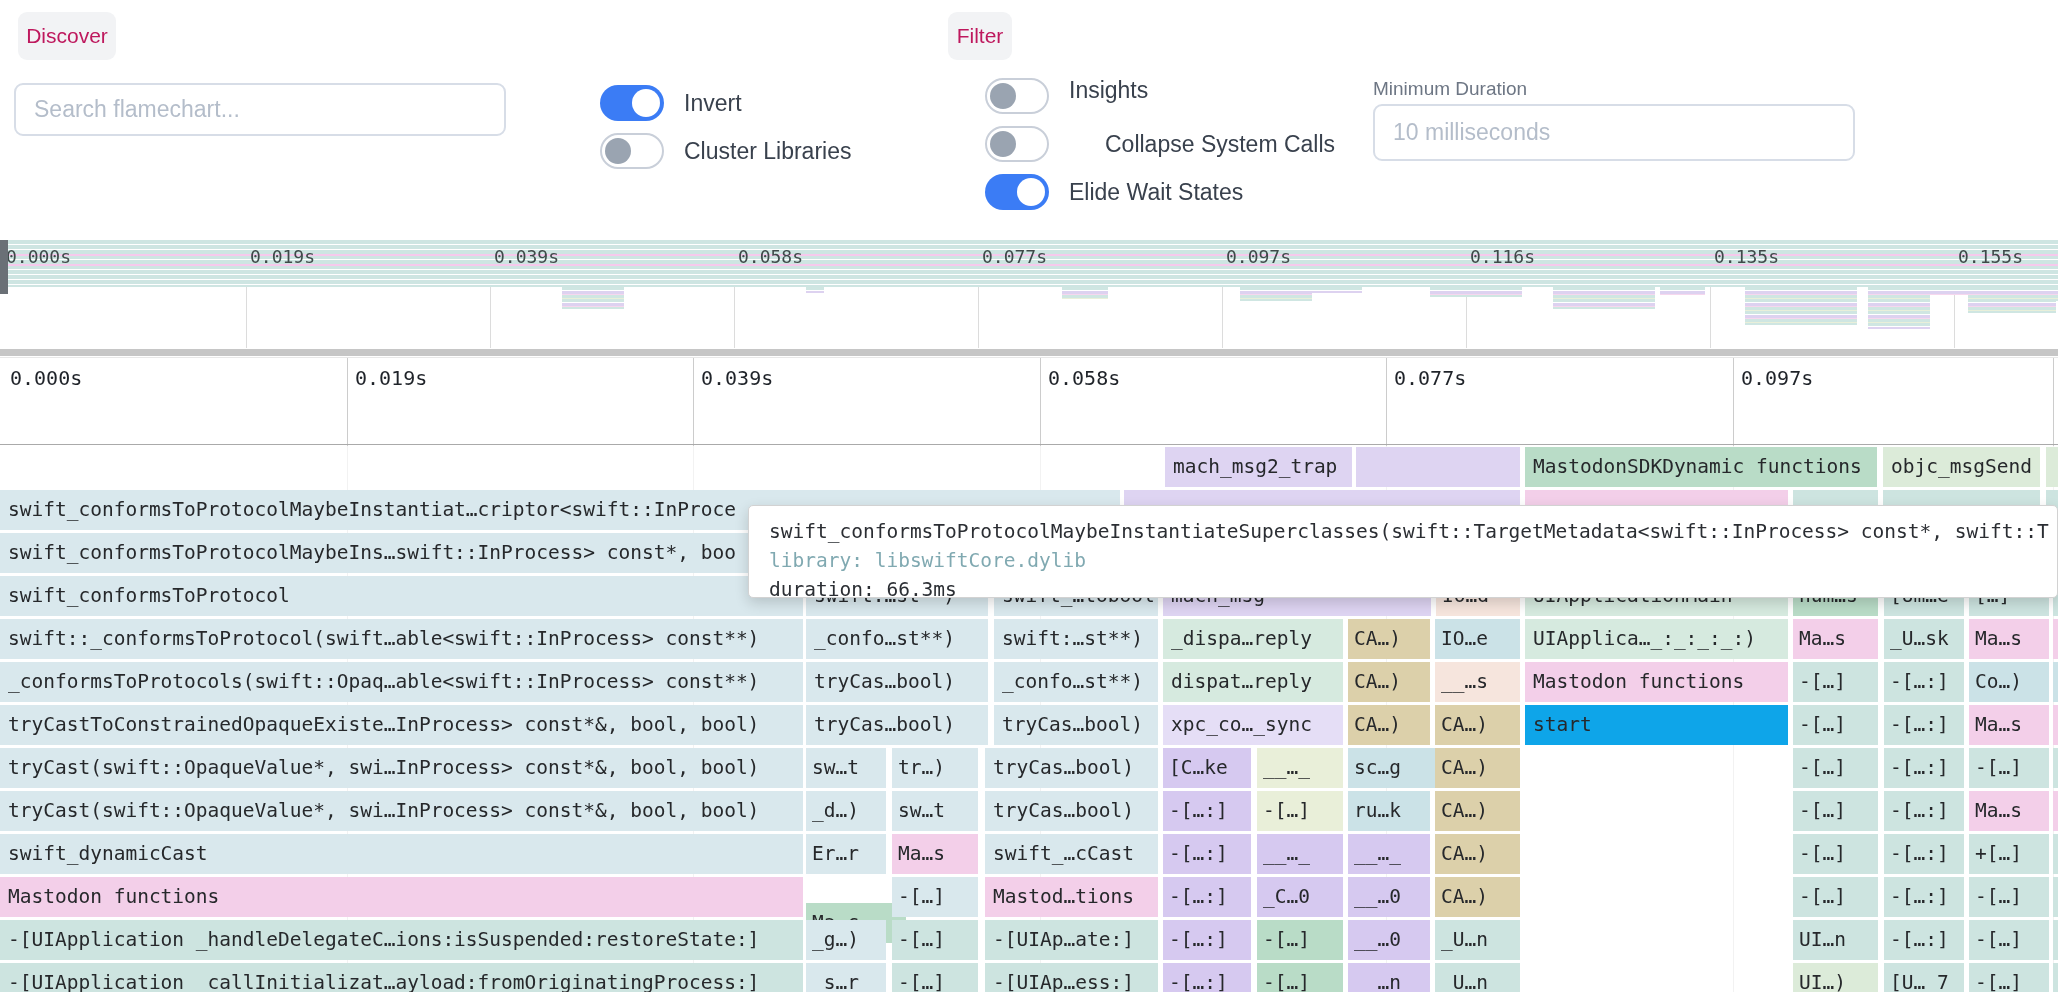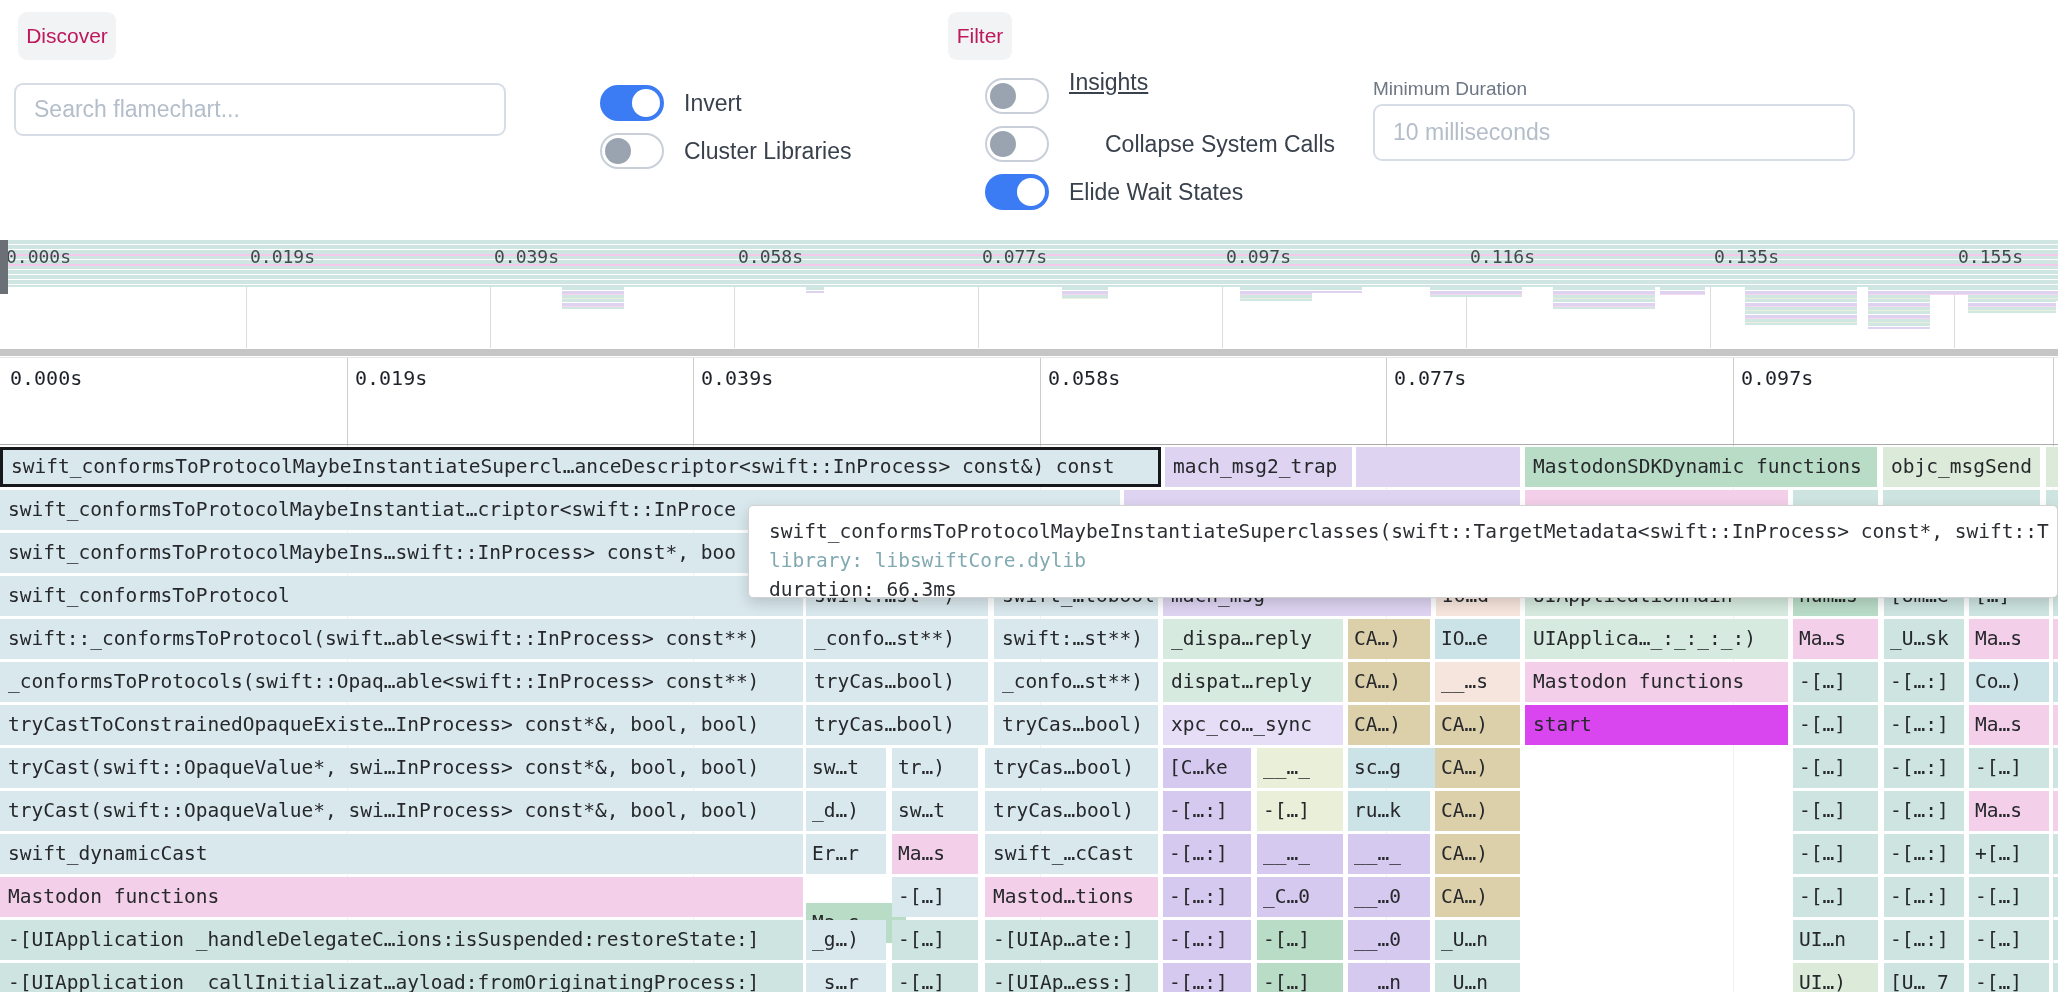--- a/index.html
+++ b/index.html
@@ -46,21 +46,21 @@
   
   #chart{position:absolute;left:0;top:446px;width:2058px;height:546px;background:#fff;}
   .ch-grid{position:absolute;top:0;width:1px;height:546px;background:rgba(0,0,0,0.05);}
   .block{position:absolute;height:40px;box-sizing:border-box;overflow:hidden;white-space:nowrap;
          font-family:"DejaVu Sans Mono",monospace;font-size:19.5px;line-height:40px;
          color:#26282b;padding-left:8px;z-index:1;}
   .block.sel{border:3px solid #16181c;line-height:34px;z-index:2;}
   .c-teal{background:#d9e8ed}.c-teal2{background:#cde4e0}.c-mint{background:#d6eadf}
   .c-green{background:#b9dcc7}.c-palegreen{background:#dcebd9}.c-purple{background:#ded4f2}
   .c-purple2{background:#d6c9f0}.c-purplelight{background:#e5def6}.c-pink{background:#f3cfe9}
-  .c-pinklight{background:#d946ef}.c-tan{background:#dcd0aa}.c-paleyellow{background:#e9efd9}
+  .c-pinklight{background:#0ea5e9}.c-tan{background:#dcd0aa}.c-paleyellow{background:#e9efd9}
   .c-palepink{background:#f6e5dd}.c-tealblue{background:#cbe2e7}
   
   #tooltip{position:absolute;left:748px;top:505px;width:1310px;height:93px;background:#fff;
            border:1px solid #d2d2d2;border-radius:5px;box-shadow:0 5px 14px rgba(0,0,0,0.16);
            z-index:10;box-sizing:border-box;padding:11px 20px;overflow:hidden;
            font-family:"DejaVu Sans Mono",monospace;font-size:19.5px;line-height:29px;white-space:nowrap;}
   .tt-main{color:#2b2e33;}
   .tt-lib{color:#80a9b1;}
 </style>
 </head>
@@ -80,21 +80,21 @@
   <div class="abs toggle off" style="left:600px;top:133px;">
       <div class="knob"></div>
     </div>
   <div class="abs tog-label" style="left:684px;top:133px;">Cluster Libraries</div>
 
   <div class="abs chip" style="left:948px;top:12px;width:64px;height:48px;">Filter</div>
 
   <div class="abs toggle off" style="left:985px;top:78px;">
       <div class="knob"></div>
     </div>
-  <div class="abs tog-label" style="left:1069px;top:64px;text-decoration:underline;">Insights</div>
+  <div class="abs tog-label" style="left:1069px;top:72px;">Insights</div>
 
   <div class="abs toggle off" style="left:985px;top:126px;">
       <div class="knob"></div>
     </div>
   <div class="abs tog-label" style="left:1069px;top:126px;margin-left:36px;">Collapse System Calls</div>
 
   <div class="abs toggle on" style="left:985px;top:174px;">
       <div class="knob"></div>
     </div>
   <div class="abs tog-label" style="left:1069px;top:174px;">Elide Wait States</div>
@@ -158,21 +158,20 @@
     </div>
   <div id="ruler-base"></div>
 
   <div id="chart">
       <div class="ch-grid" style="left: 347px;"></div>
       <div class="ch-grid" style="left: 693px;"></div>
       <div class="ch-grid" style="left: 1040px;"></div>
       <div class="ch-grid" style="left: 1386px;"></div>
       <div class="ch-grid" style="left: 1733px;"></div>
       <div class="ch-grid" style="left: 2053px;"></div>
-      <div class="block c-teal sel" style="left: 0px; top: 1px; width: 1161px;">swift_conformsToProtocolMaybeInstantiateSupercl…anceDescriptor&lt;swift::InProcess&gt; const&amp;) const</div>
       <div class="block c-purple" style="left: 1165px; top: 1px; width: 187px;">mach_msg2_trap</div>
       <div class="block c-purple" style="left: 1356px; top: 1px; width: 164px;"></div>
       <div class="block c-green" style="left: 1525px; top: 1px; width: 352px;">MastodonSDKDynamic functions</div>
       <div class="block c-palegreen" style="left: 1883px; top: 1px; width: 157px;">objc_msgSend</div>
       <div class="block c-palegreen" style="left: 2046px; top: 1px; width: 12px; padding-left: 6px;"></div>
       <div class="block c-teal" style="left: 0px; top: 44px; width: 1120px;">swift_conformsToProtocolMaybeInstantiat…criptor&lt;swift::InProce</div>
       <div class="block c-purple" style="left: 1124px; top: 44px; width: 396px;"></div>
       <div class="block c-pink" style="left: 1525px; top: 44px; width: 263px;"></div>
       <div class="block c-teal2" style="left: 1793px; top: 44px; width: 85px; padding-left: 6px;"></div>
       <div class="block c-teal2" style="left: 1883px; top: 44px; width: 157px;"></div>

